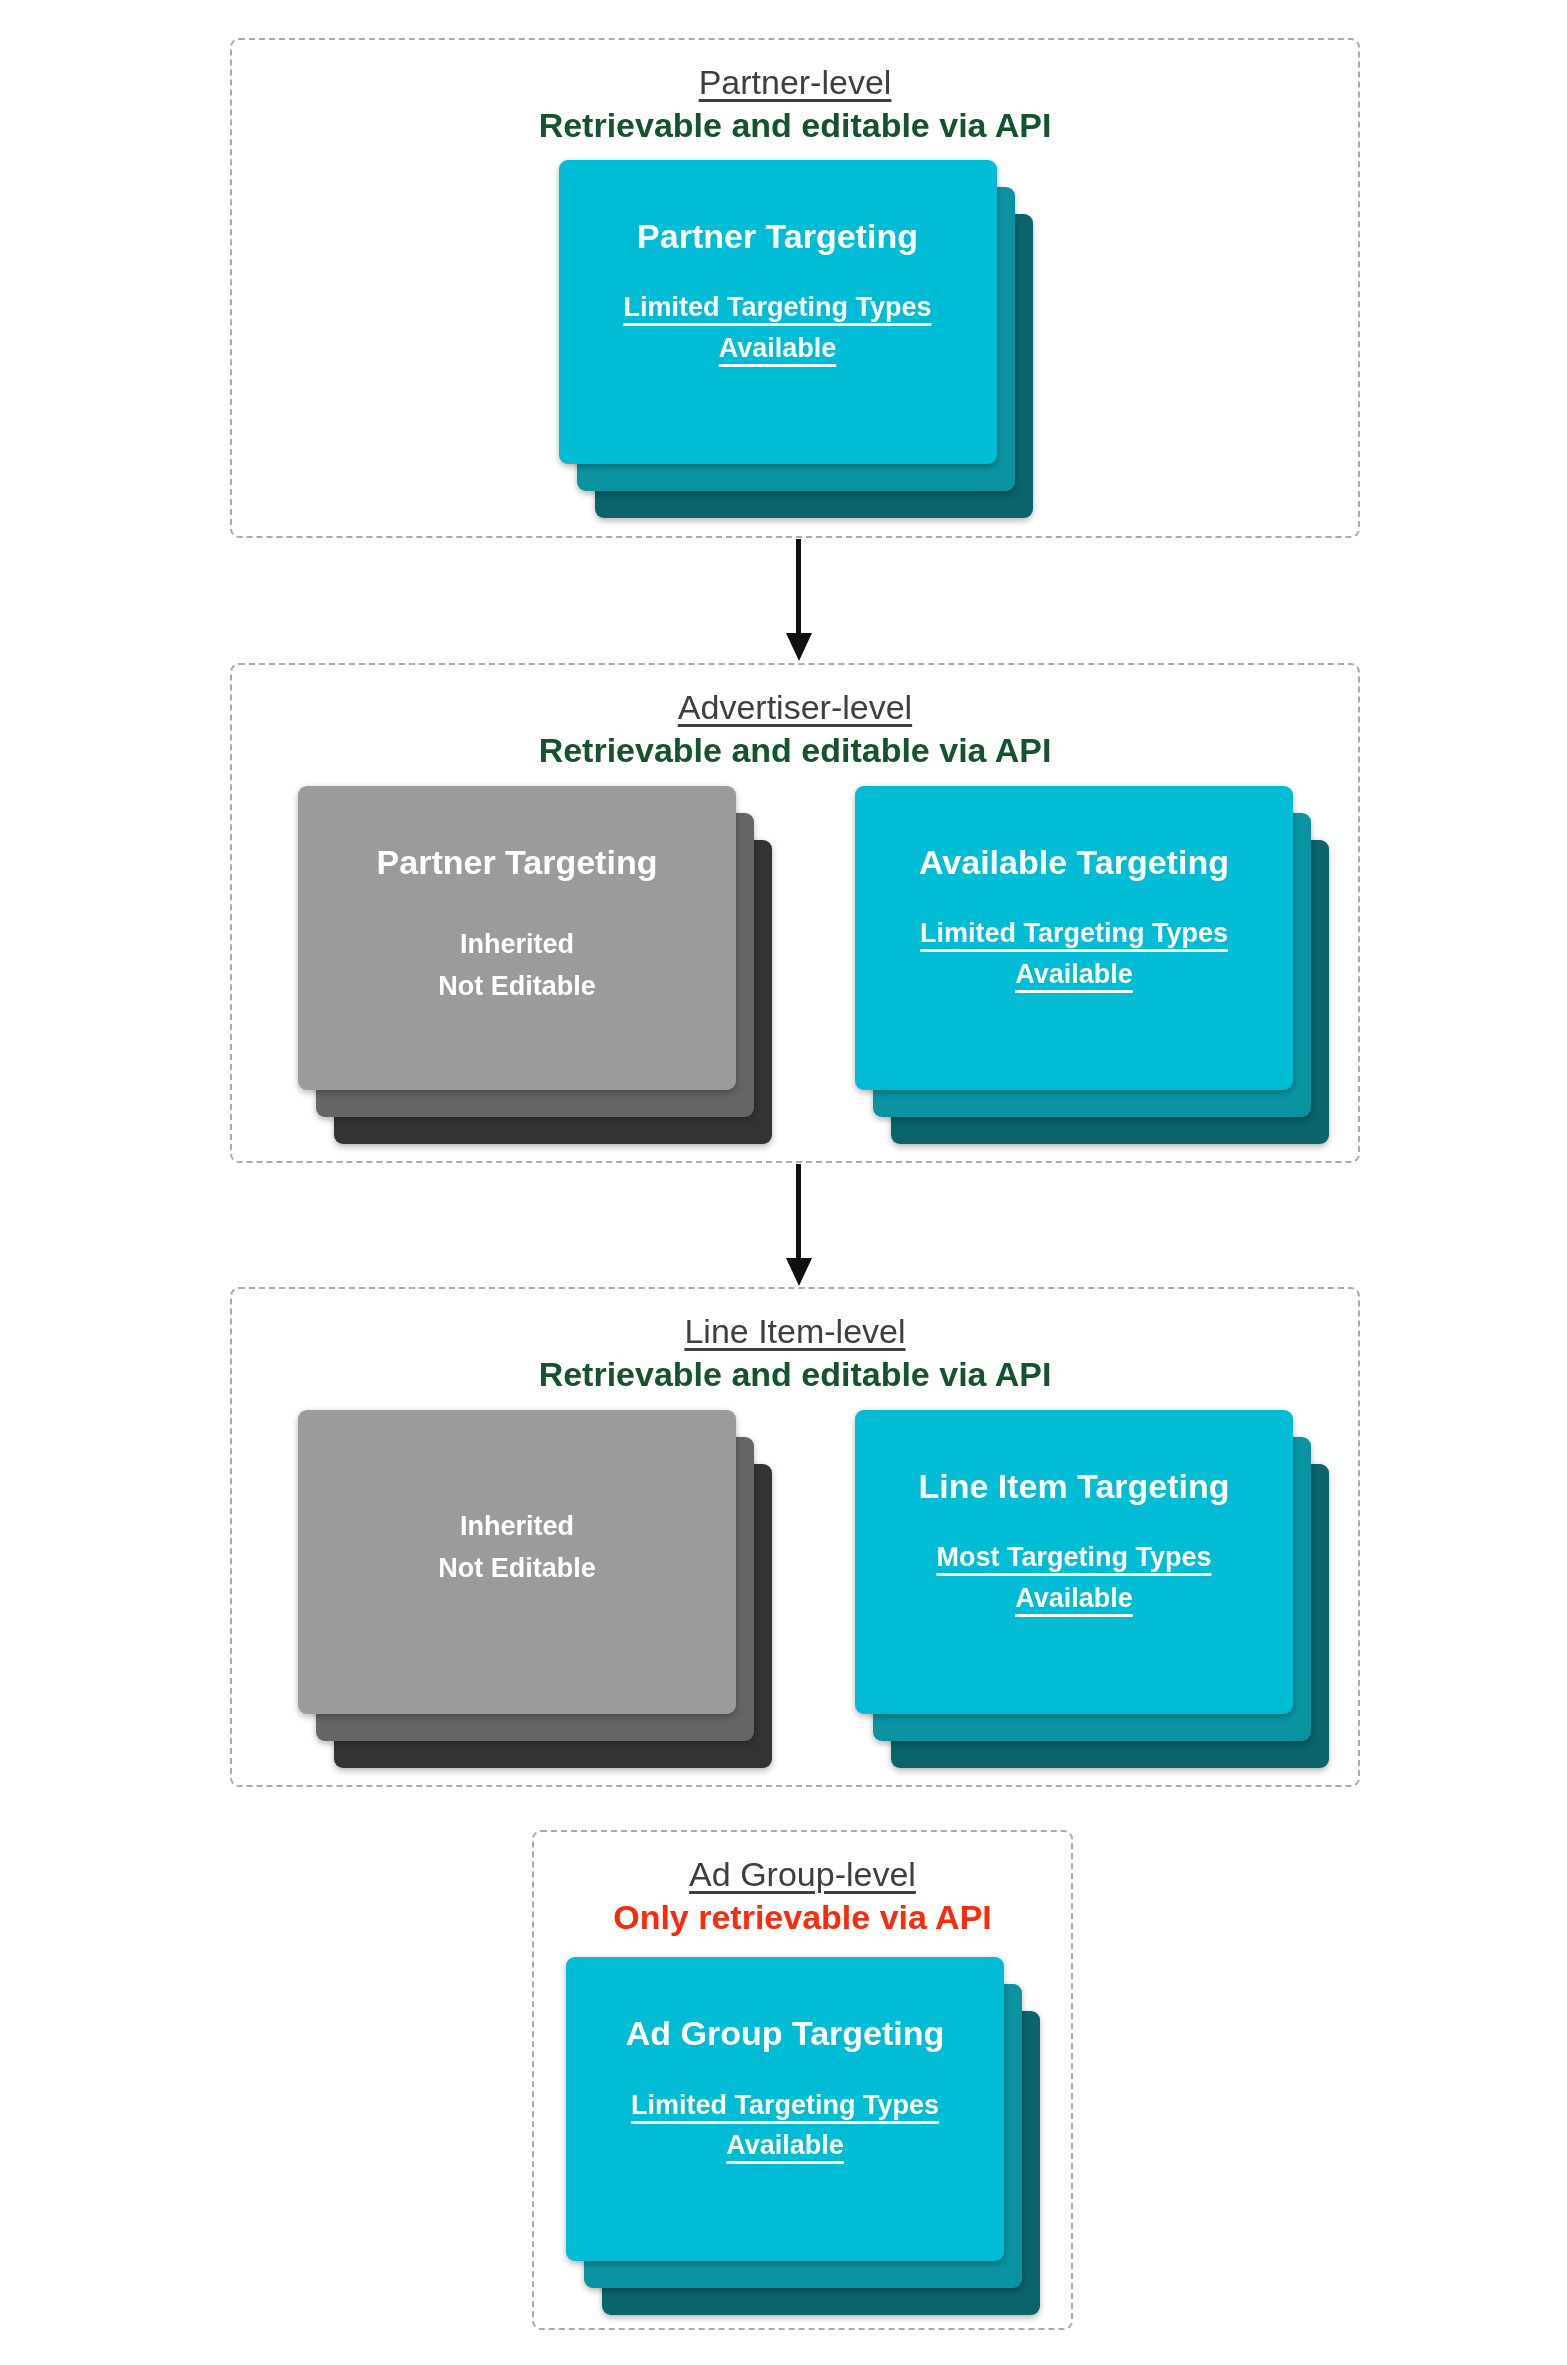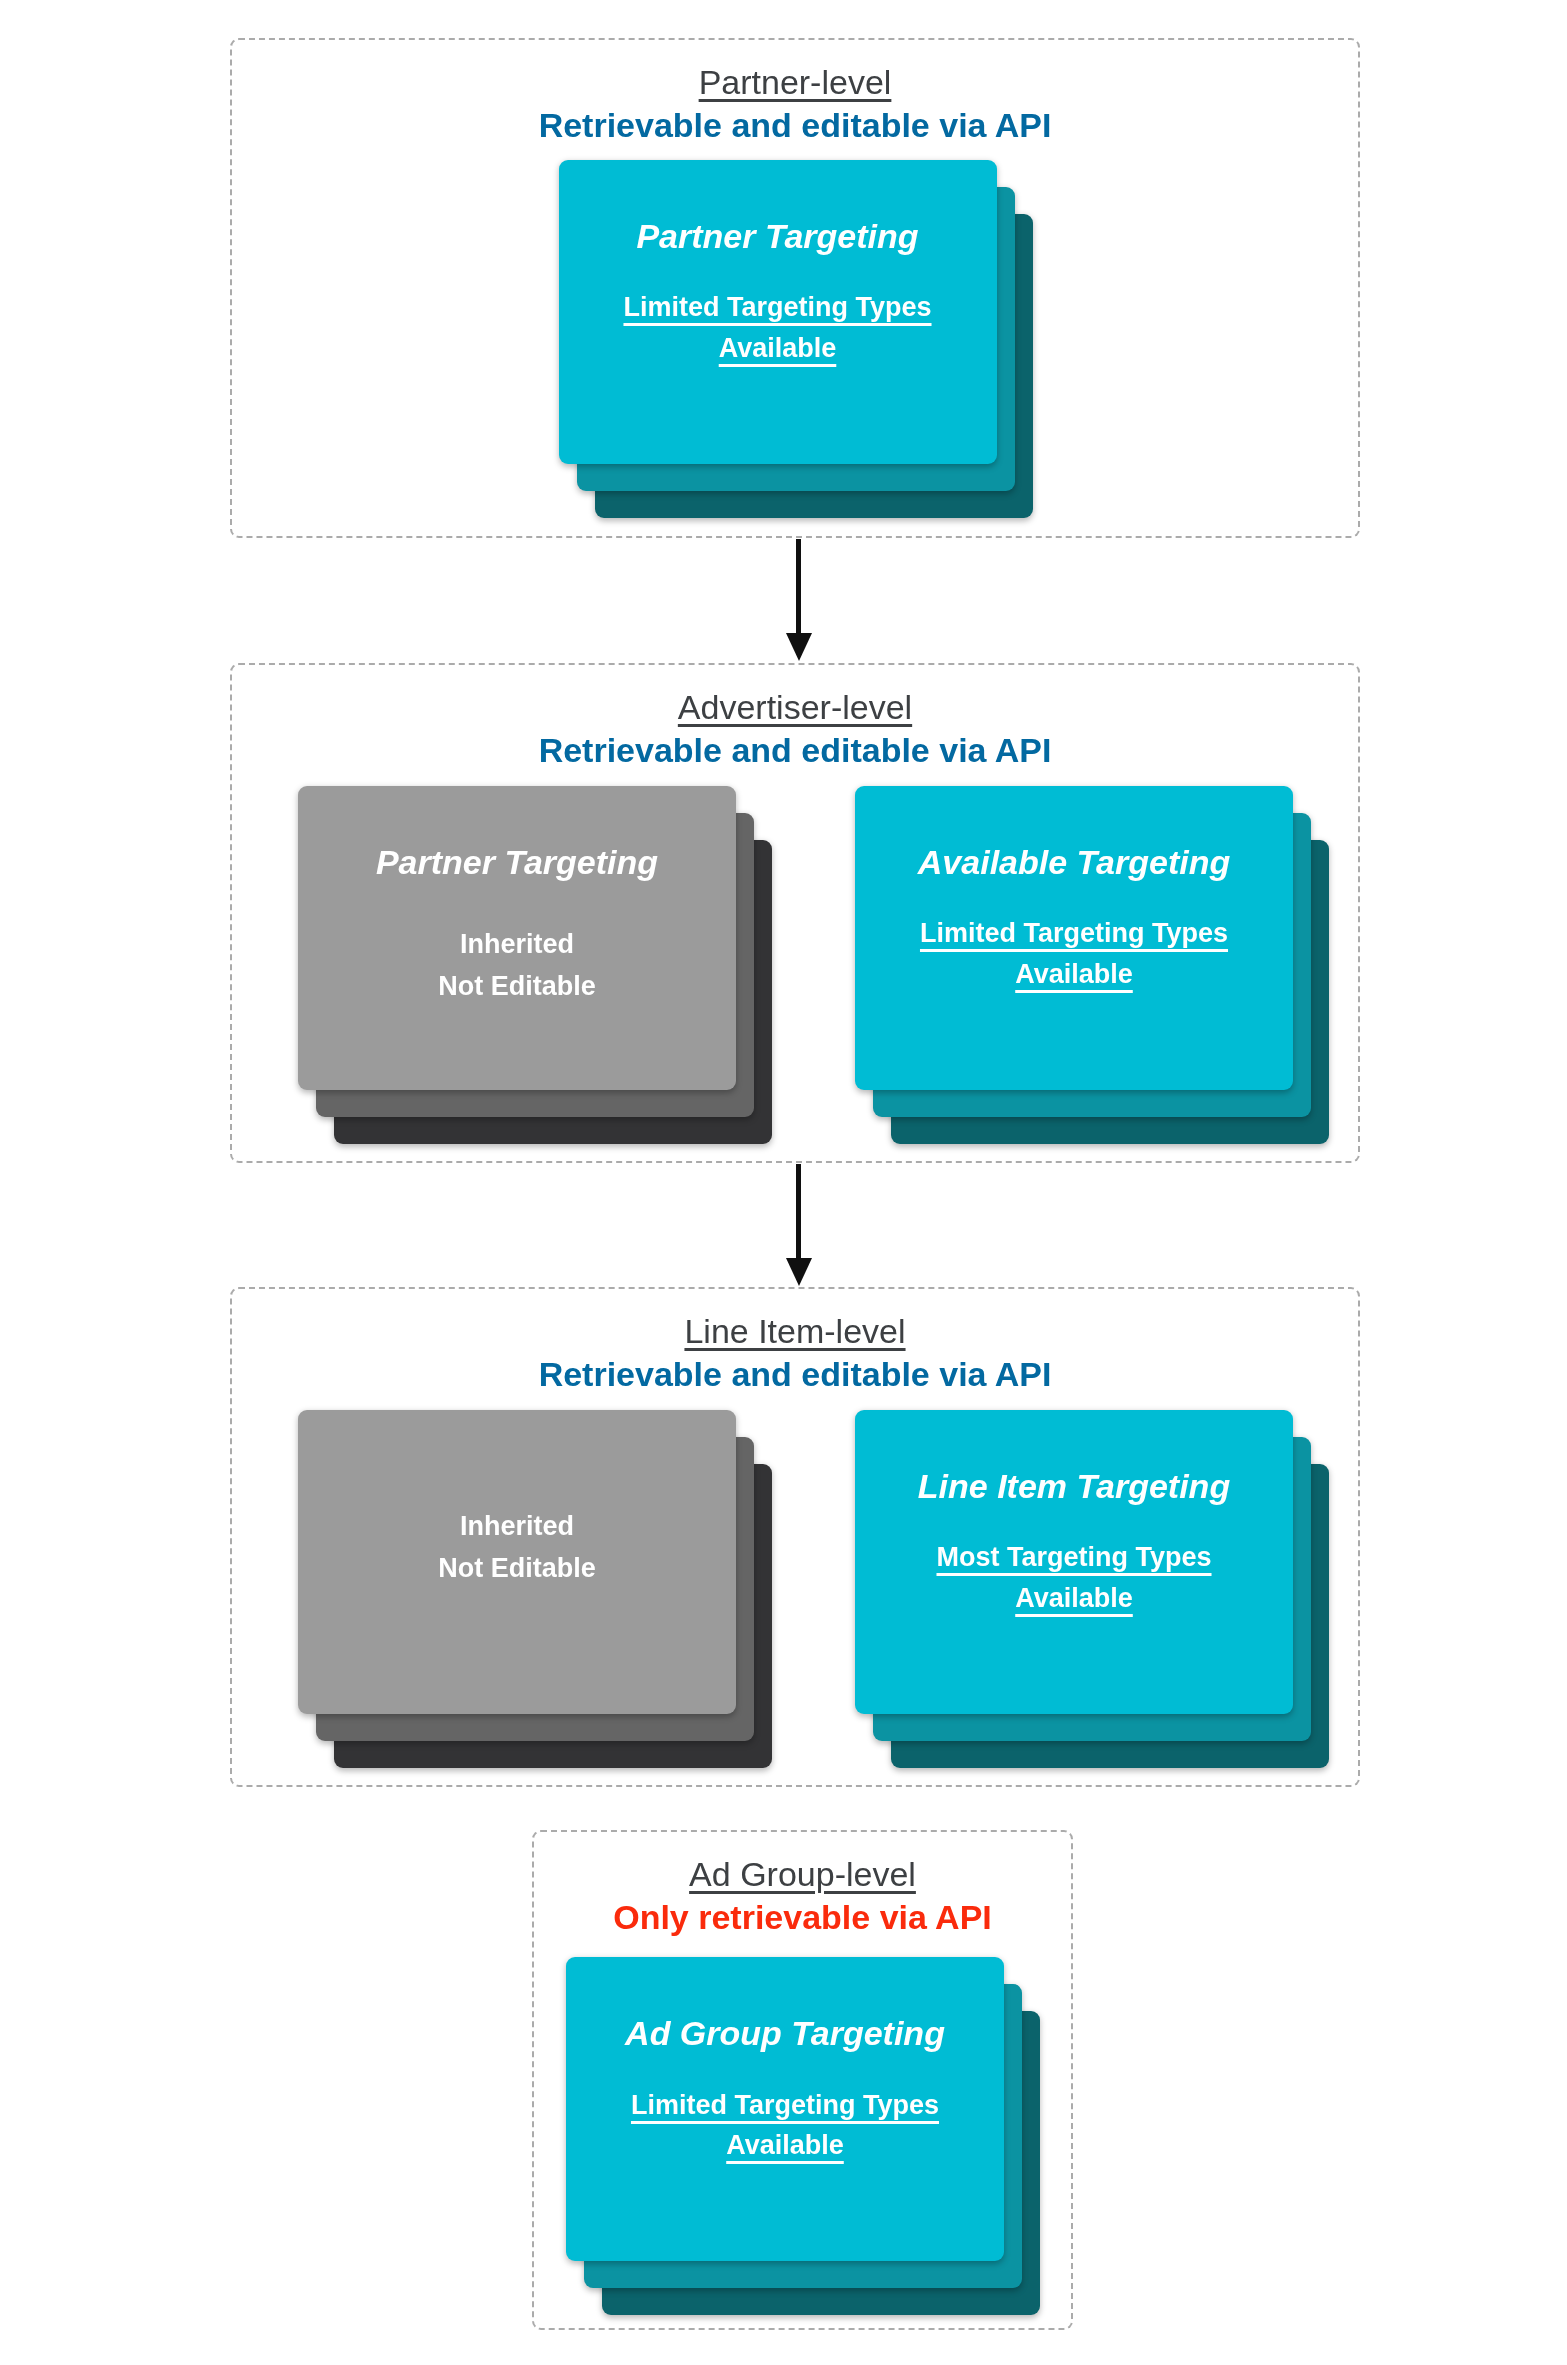--- a/index.html
+++ b/index.html
@@ -28,21 +28,21 @@
     font-size:34px;
     color:#3d4043;
     line-height:1.30;
     text-decoration:underline;
     text-decoration-thickness:2.7px;
     text-underline-offset:5.4px;
   }
   .sec-sub{
     font-size:34px;
     font-weight:700;
-    color:#0369a1;
+    color:#14532d;
     line-height:1.28;
   }
   .sec-sub.red{ color:#fa2b0c; }
 
   .cards{ display:flex; box-sizing:border-box; }
   .cards.one{ justify-content:center; margin-top:12.5px; }
   .cards.two{ justify-content:space-between; padding-left:66px; padding-right:30px; margin-top:13.4px; }
   .s4 .cards.one{ margin-top:18px; }
 
   .stack{ position:relative; width:473px; height:357px; }
@@ -66,21 +66,20 @@
   .card-face{
     box-sizing:border-box;
     text-align:center;
     color:#ffffff;
     padding:55px 18px 0 18px;
   }
   .card-title{
     font-size:34px;
     font-weight:700;
     line-height:1.25;
-    font-style:italic;
   }
   .card-sub{
     font-size:27px;
     font-weight:700;
     margin-top:30px;
     line-height:1.5;
   }
   .card-sub.plain{ margin-top:41px; font-size:27px; line-height:1.55; }
   .uline{
     text-decoration:underline;

